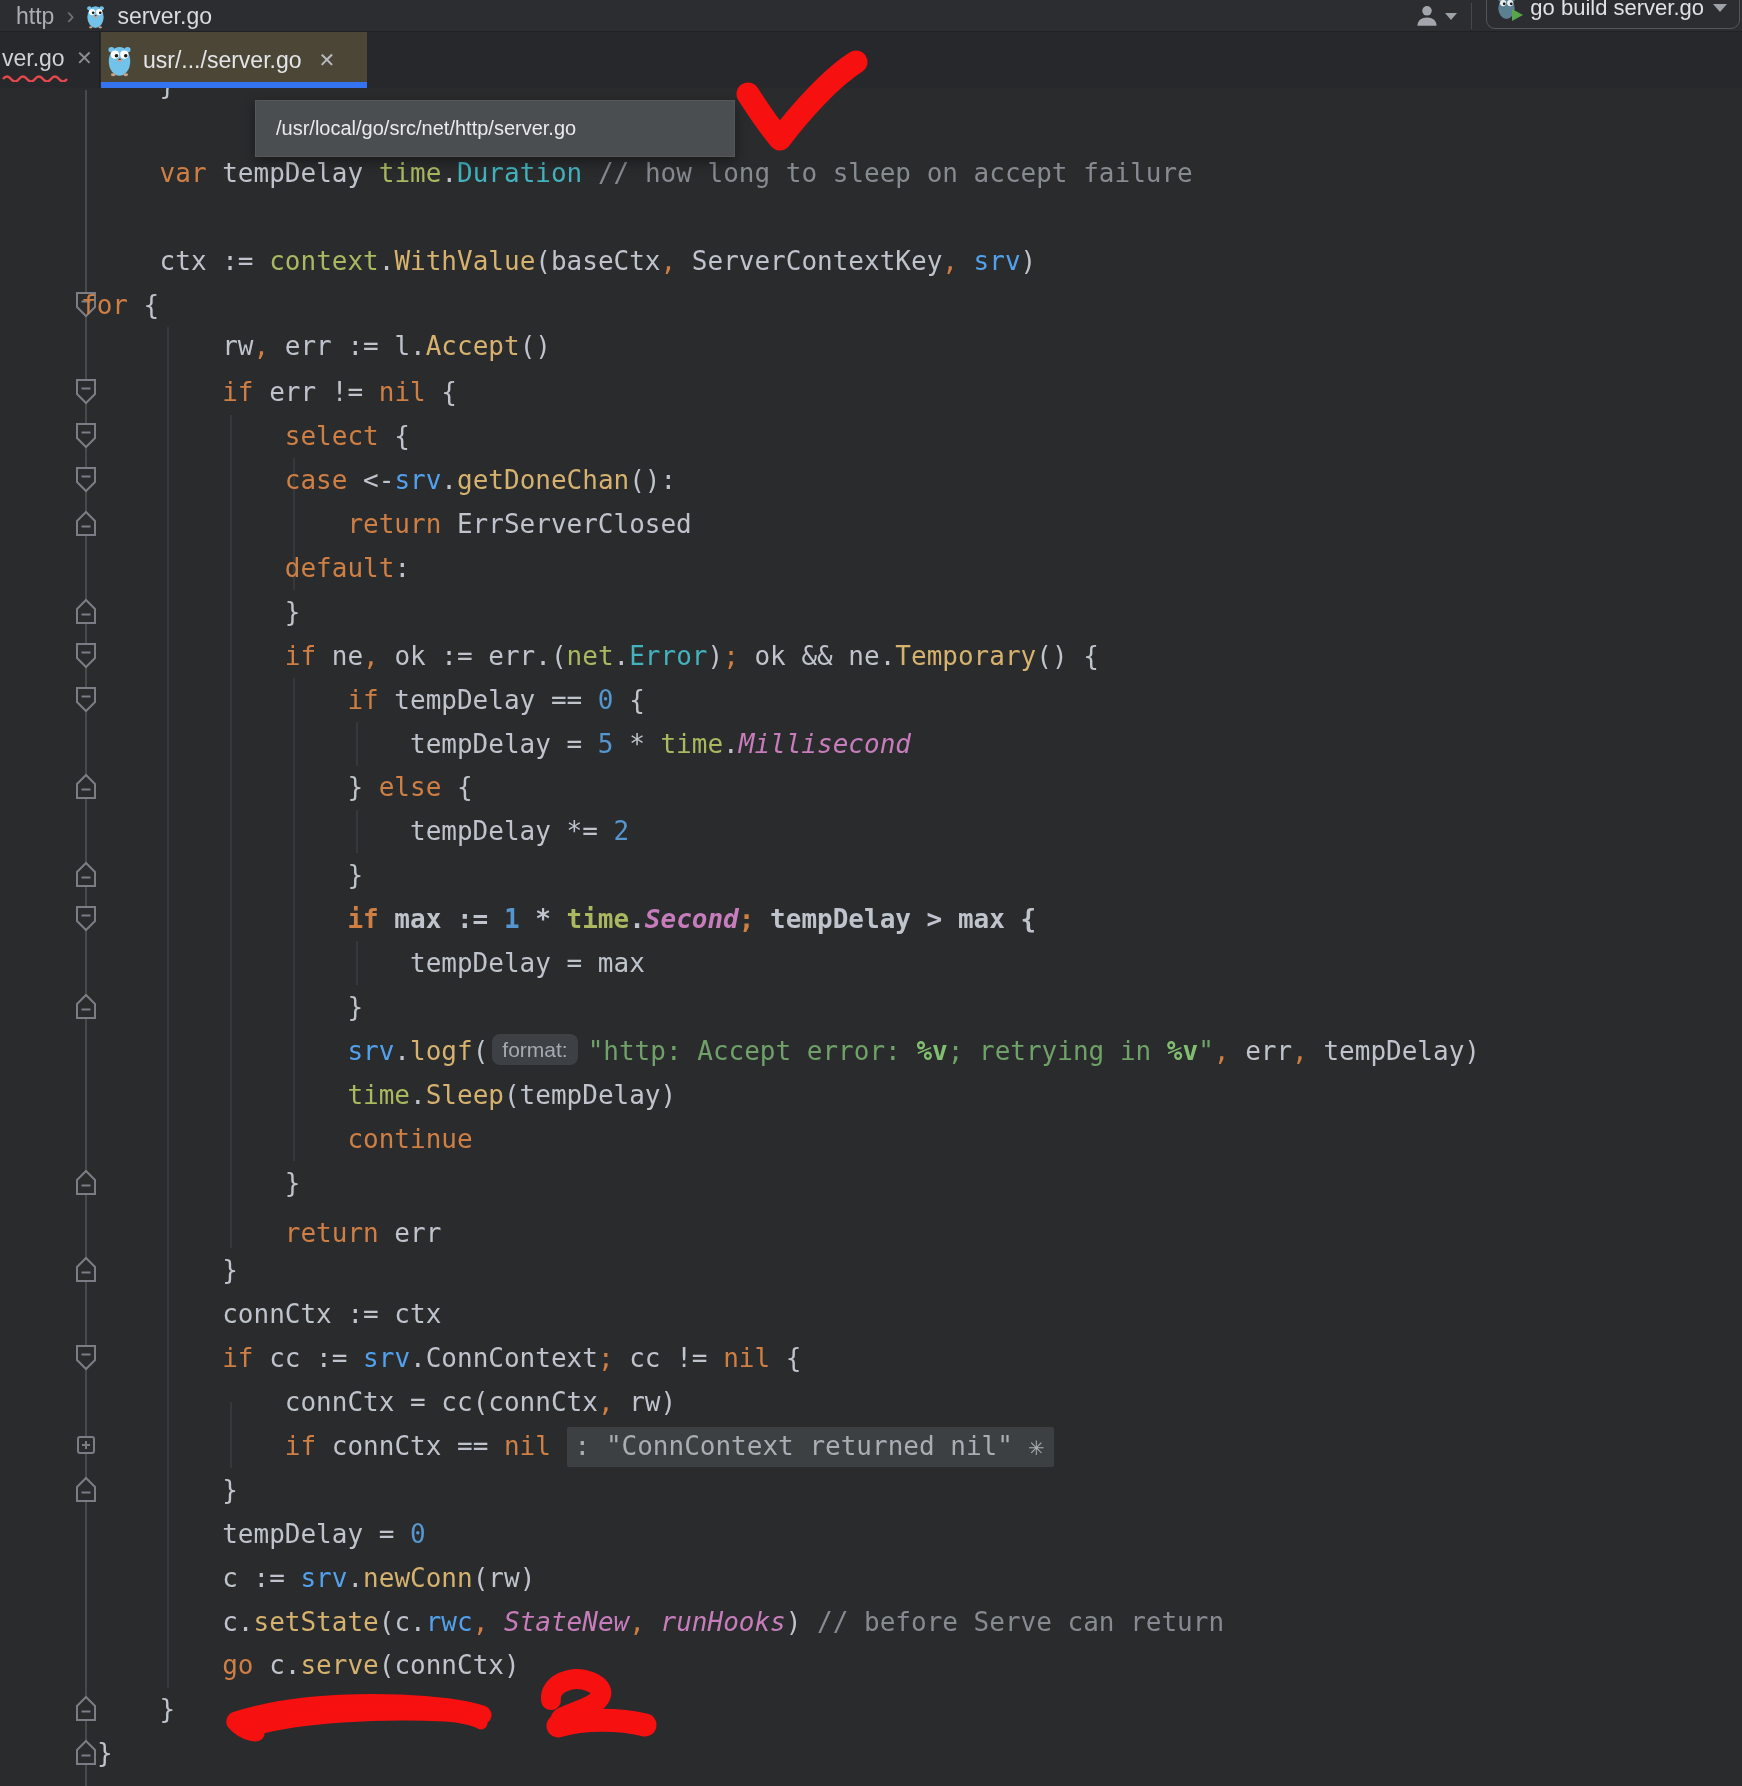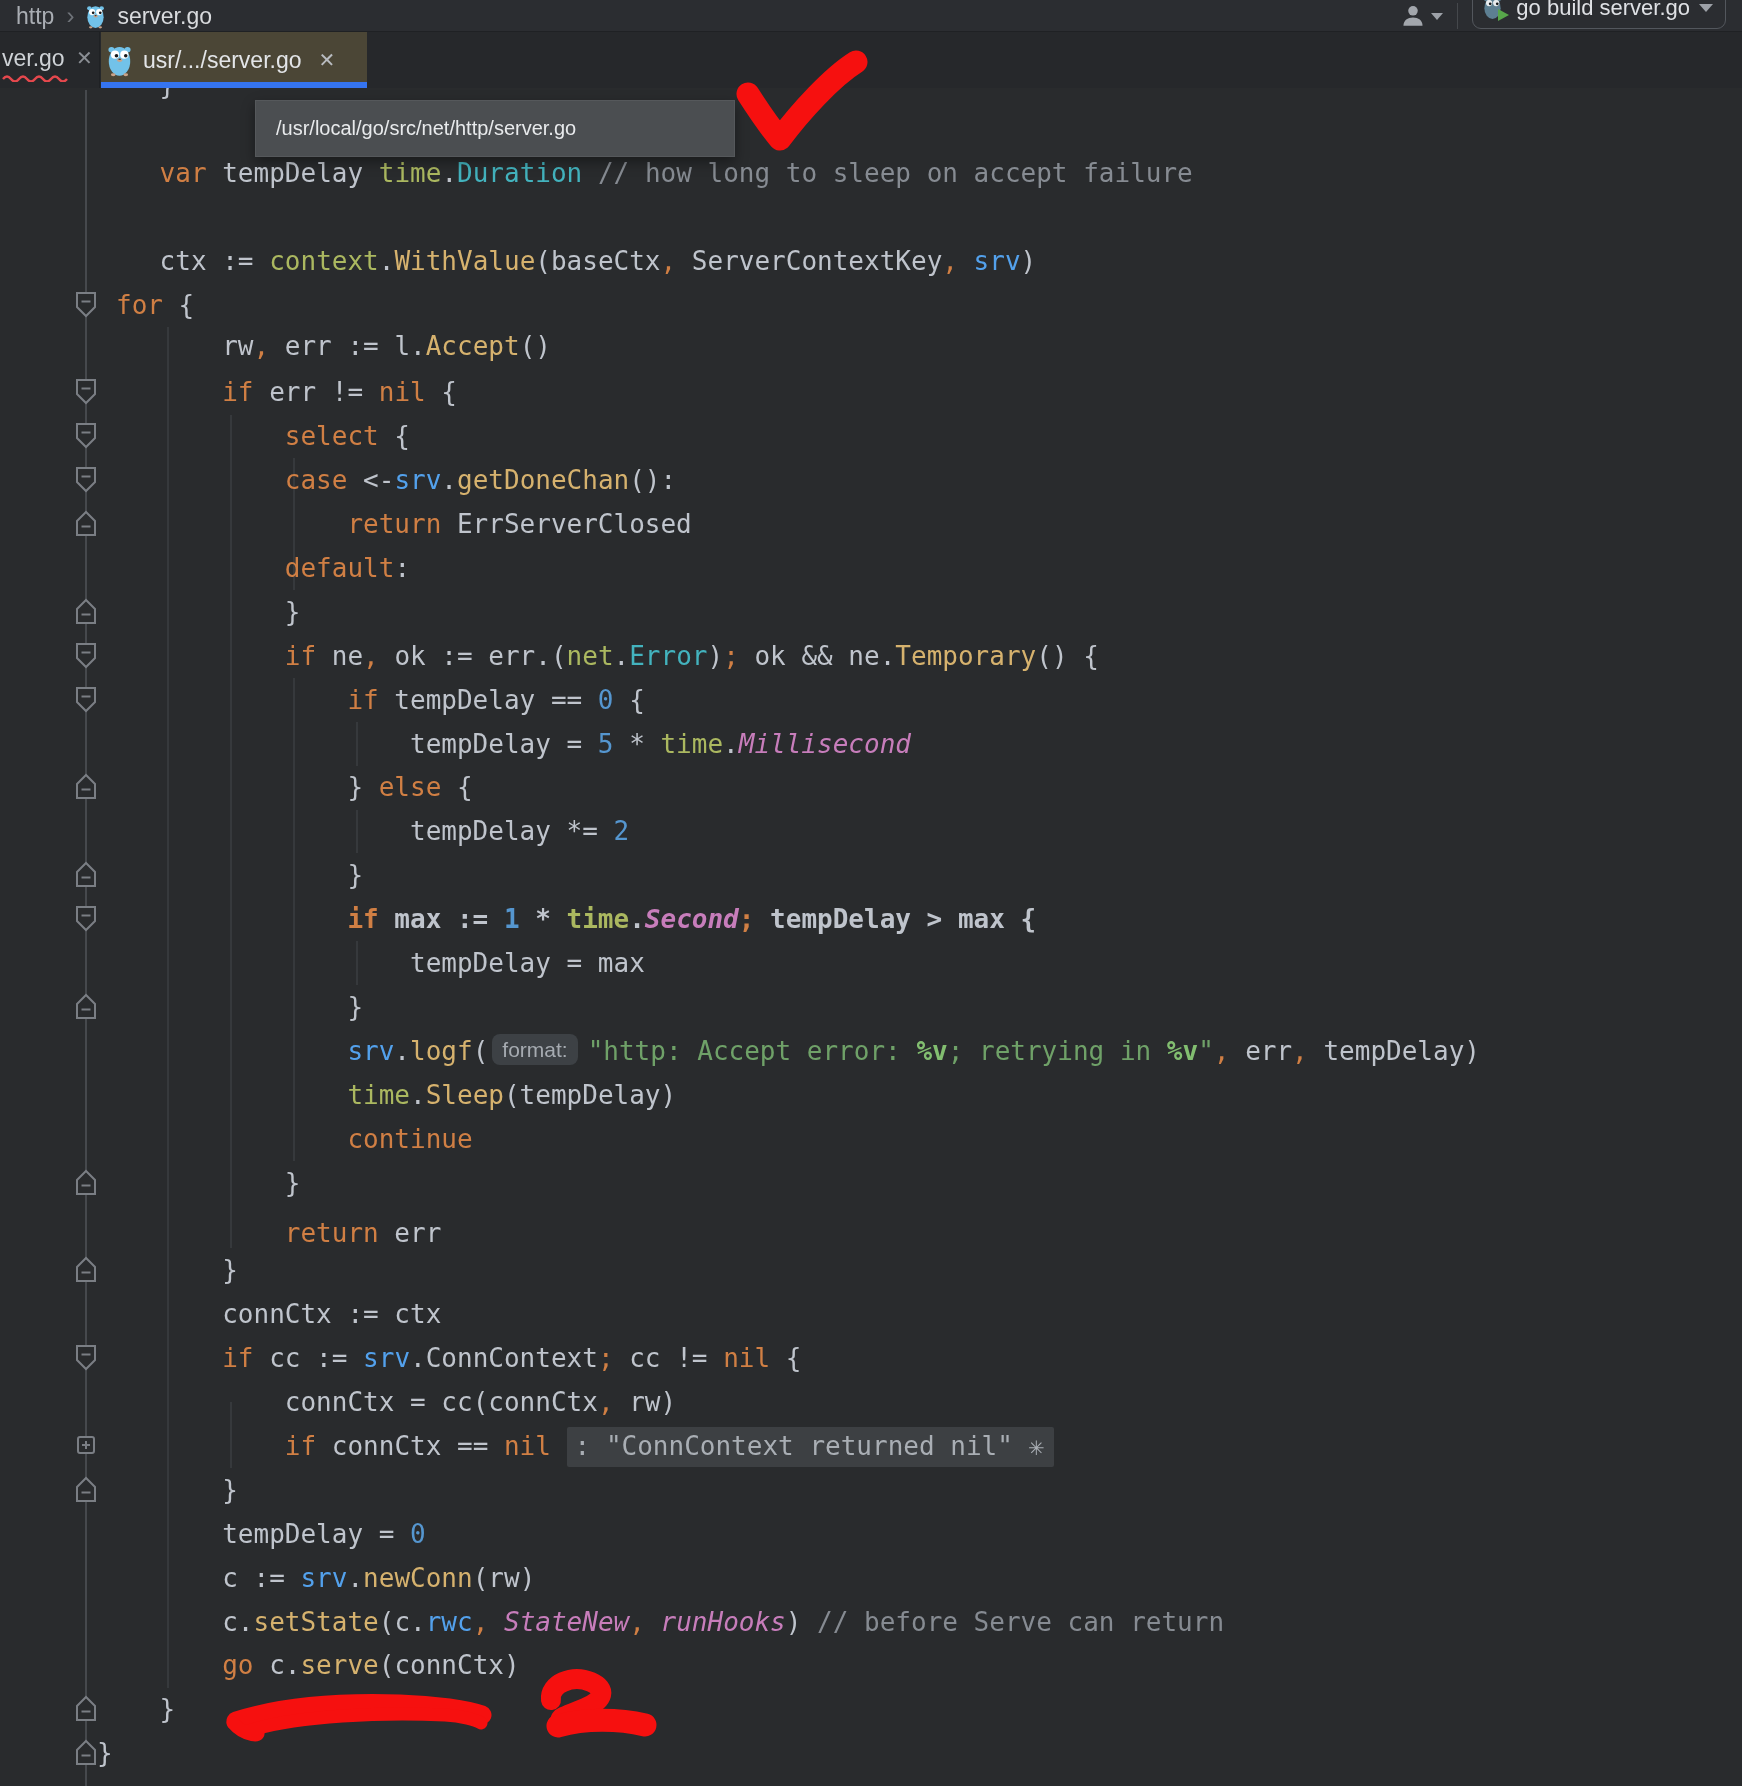--- a/index.html
+++ b/index.html
@@ -29,21 +29,21 @@
   .tk-hint{display:inline-block;background:var(--c-hint-bg);color:var(--c-hint-text);
     border-radius:8px;padding:0 10px;margin:0 10px 0 4px;font-family:"Liberation Sans",sans-serif;
     font-size:21px;line-height:31px;vertical-align:3px}
   .marker{position:absolute;width:22px;height:28px;left:75px}
   
   .header{position:absolute;left:0;top:0;width:1742px;height:32px;background:var(--c-header-bg);
     border-bottom:1px solid #1F2124;z-index:30;color:#A9ADB3}
   .breadcrumb{position:absolute;left:16px;top:0;height:32px;display:flex;align-items:center;gap:12px;font-size:23px}
   .bc-file{color:#D9DBDE}
   .bc-sep{color:#6F7379;font-size:24px}
-  .header-right{position:absolute;right:16px;top:0;height:32px;display:flex;align-items:center;gap:14px}
+  .header-right{position:absolute;right:2px;top:0;height:32px;display:flex;align-items:center;gap:14px}
   .v-divider{width:1px;height:26px;background:#45484C}
   .run-box{display:flex;align-items:center;gap:9px;border:1.5px solid #53575D;border-radius:9px;
     padding:2px 12px 6px 10px;height:38px;margin-top:-12px;color:#DFE1E5;font-size:22px;background:transparent}
   .chev{width:0;height:0;border-left:7px solid transparent;border-right:7px solid transparent;
     border-top:8px solid #9DA1A8;display:inline-block}
   
   .tabbar{position:absolute;left:0;top:32px;width:1742px;height:56px;background:var(--c-tabbar-bg);z-index:20}
   .tab-partial{position:absolute;left:0;top:0;width:100px;height:56px;display:flex;align-items:center;
     color:#CED2D6;font-size:23px;border-right:1px solid #1F2124}
   .tab-partial .lbl{position:absolute;left:2px;top:13px}
@@ -149,21 +149,21 @@
         </svg></div>
       <div class="marker" style="top: 1739.2px;"><svg width="22" height="28" viewBox="0 0 22 28">
           <path d="M2 25 H20 V11 L11 2 L2 11 Z" fill="#292B2D" stroke="#7A7E84" stroke-width="2"></path>
           <line x1="6.5" y1="16.5" x2="15.5" y2="16.5" stroke="#7A7E84" stroke-width="2"></line>
         </svg></div>
     </div>
   <div>
       <div class="code-line" style="top: 63px; padding-left: 159.6px;"><span class="tk-id">}</span></div>
       <div class="code-line" style="top: 150.8px; padding-left: 159.6px;"><span class="tk-kw">var</span><span class="tk-id"> tempDelay </span><span class="tk-pkg">time</span><span class="tk-punc">.</span><span class="tk-type">Duration</span><span class="tk-cm"> // how long to sleep on accept failure</span></div>
       <div class="code-line" style="top: 238.6px; padding-left: 159.6px;"><span class="tk-id">ctx := </span><span class="tk-pkg">context</span><span class="tk-punc">.</span><span class="tk-fn">WithValue</span><span class="tk-punc">(</span><span class="tk-id">baseCtx</span><span class="tk-kw">,</span><span class="tk-id"> ServerContextKey</span><span class="tk-kw">,</span><span class="tk-srv"> srv</span><span class="tk-punc">)</span></div>
-      <div class="code-line" style="top: 282.5px; padding-left: 116px; text-align: center;"><span class="tk-kw">for</span><span class="tk-id"> {</span></div>
+      <div class="code-line" style="top: 282.5px; padding-left: 81px; text-align: center;"><span class="tk-kw">for</span><span class="tk-id"> {</span></div>
       <div class="code-line" style="top: 324px; padding-left: 222.2px;"><span class="tk-id">rw</span><span class="tk-kw">,</span><span class="tk-id"> err := l.</span><span class="tk-fn">Accept</span><span class="tk-punc">()</span></div>
       <div class="code-line" style="top: 370.3px; padding-left: 222.2px;"><span class="tk-kw">if</span><span class="tk-id"> err != </span><span class="tk-kw">nil</span><span class="tk-id"> {</span></div>
       <div class="code-line" style="top: 414.2px; padding-left: 284.8px;"><span class="tk-kw">select</span><span class="tk-id"> {</span></div>
       <div class="code-line" style="top: 458.1px; padding-left: 284.8px;"><span class="tk-kw">case</span><span class="tk-id"> &lt;-</span><span class="tk-srv">srv</span><span class="tk-punc">.</span><span class="tk-fn">getDoneChan</span><span class="tk-punc">():</span></div>
       <div class="code-line" style="top: 502px; padding-left: 347.4px;"><span class="tk-kw">return</span><span class="tk-id"> ErrServerClosed</span></div>
       <div class="code-line" style="top: 545.9px; padding-left: 284.8px;"><span class="tk-kw">default</span><span class="tk-id">:</span></div>
       <div class="code-line" style="top: 589.8px; padding-left: 284.8px;"><span class="tk-id">}</span></div>
       <div class="code-line" style="top: 633.7px; padding-left: 284.8px;"><span class="tk-kw">if</span><span class="tk-id"> ne</span><span class="tk-kw">,</span><span class="tk-id"> ok := err.(</span><span class="tk-pkg">net</span><span class="tk-punc">.</span><span class="tk-type">Error</span><span class="tk-punc">)</span><span class="tk-kw">;</span><span class="tk-id"> ok &amp;&amp; ne.</span><span class="tk-fn">Temporary</span><span class="tk-punc">() {</span></div>
       <div class="code-line" style="top: 677.6px; padding-left: 347.4px;"><span class="tk-kw">if</span><span class="tk-id"> tempDelay == </span><span class="tk-num">0</span><span class="tk-id"> {</span></div>
       <div class="code-line" style="top: 721.5px; padding-left: 410px;"><span class="tk-id">tempDelay = </span><span class="tk-num">5</span><span class="tk-id"> * </span><span class="tk-pkg">time</span><span class="tk-punc">.</span><span class="tk-const">Millisecond</span></div>

